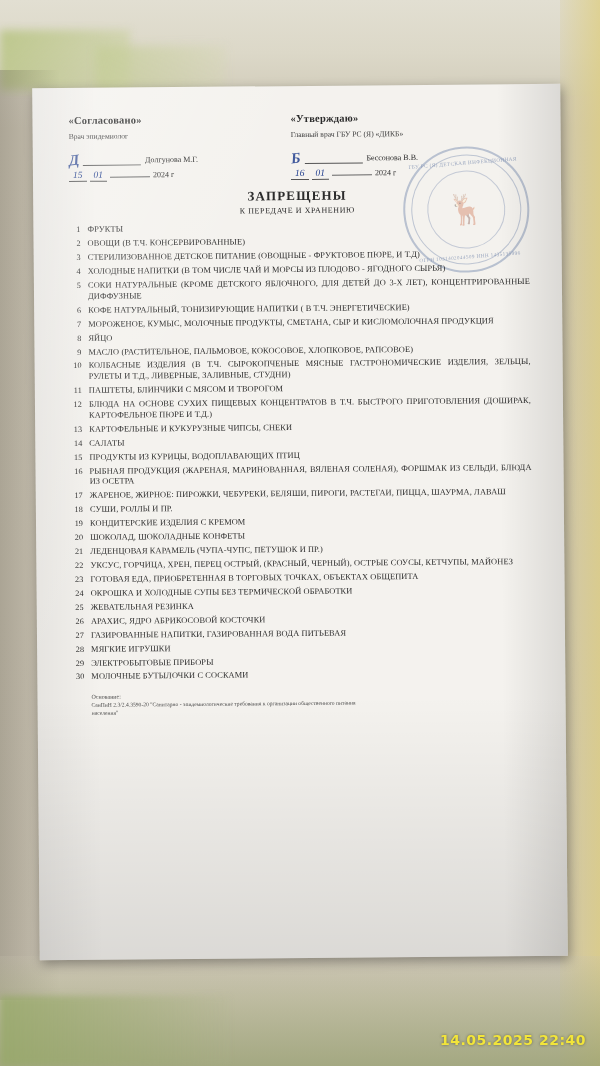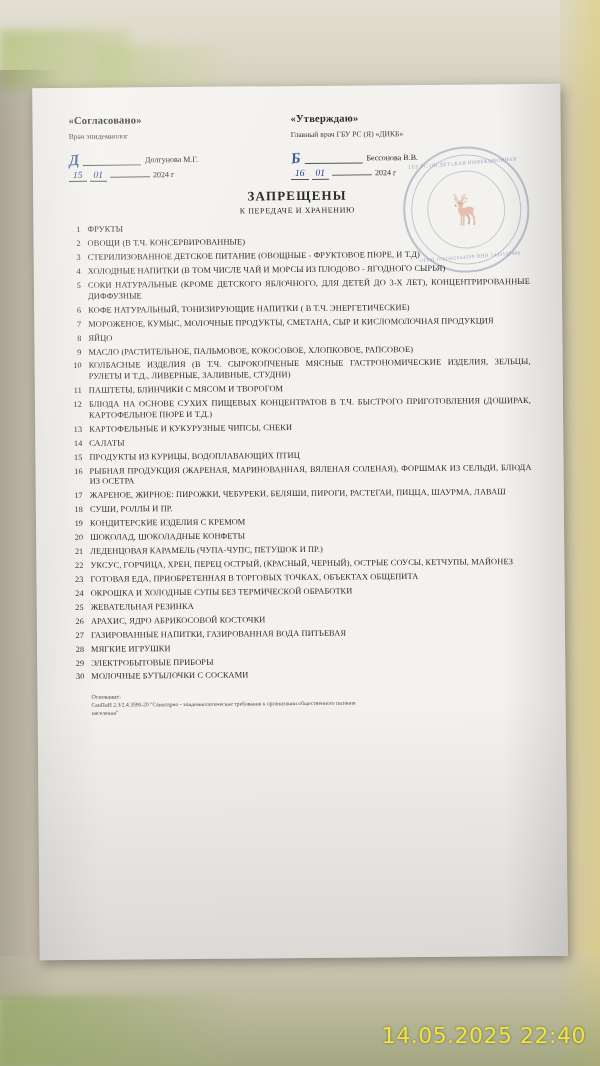--- a/index.html
+++ b/index.html
@@ -271,22 +271,22 @@
     margin-bottom: 1px;
   }
 
   
   .timestamp {
     position: absolute;
     right: 14px;
     bottom: 18px;
     color: #f2e53a;
     font-family: "DejaVu Sans", sans-serif;
-    font-size: 22px;
-    font-weight: normal;
+    font-size: 14px;
+    font-weight: bold;
     letter-spacing: 0.5px;
     text-shadow: 0 0 3px rgba(0,0,0,0.45);
   }
 </style>
 </head>
 <body>
 
 <div class="photo">
   <div class="wall-top"></div>
   <div class="wall-green"></div>

